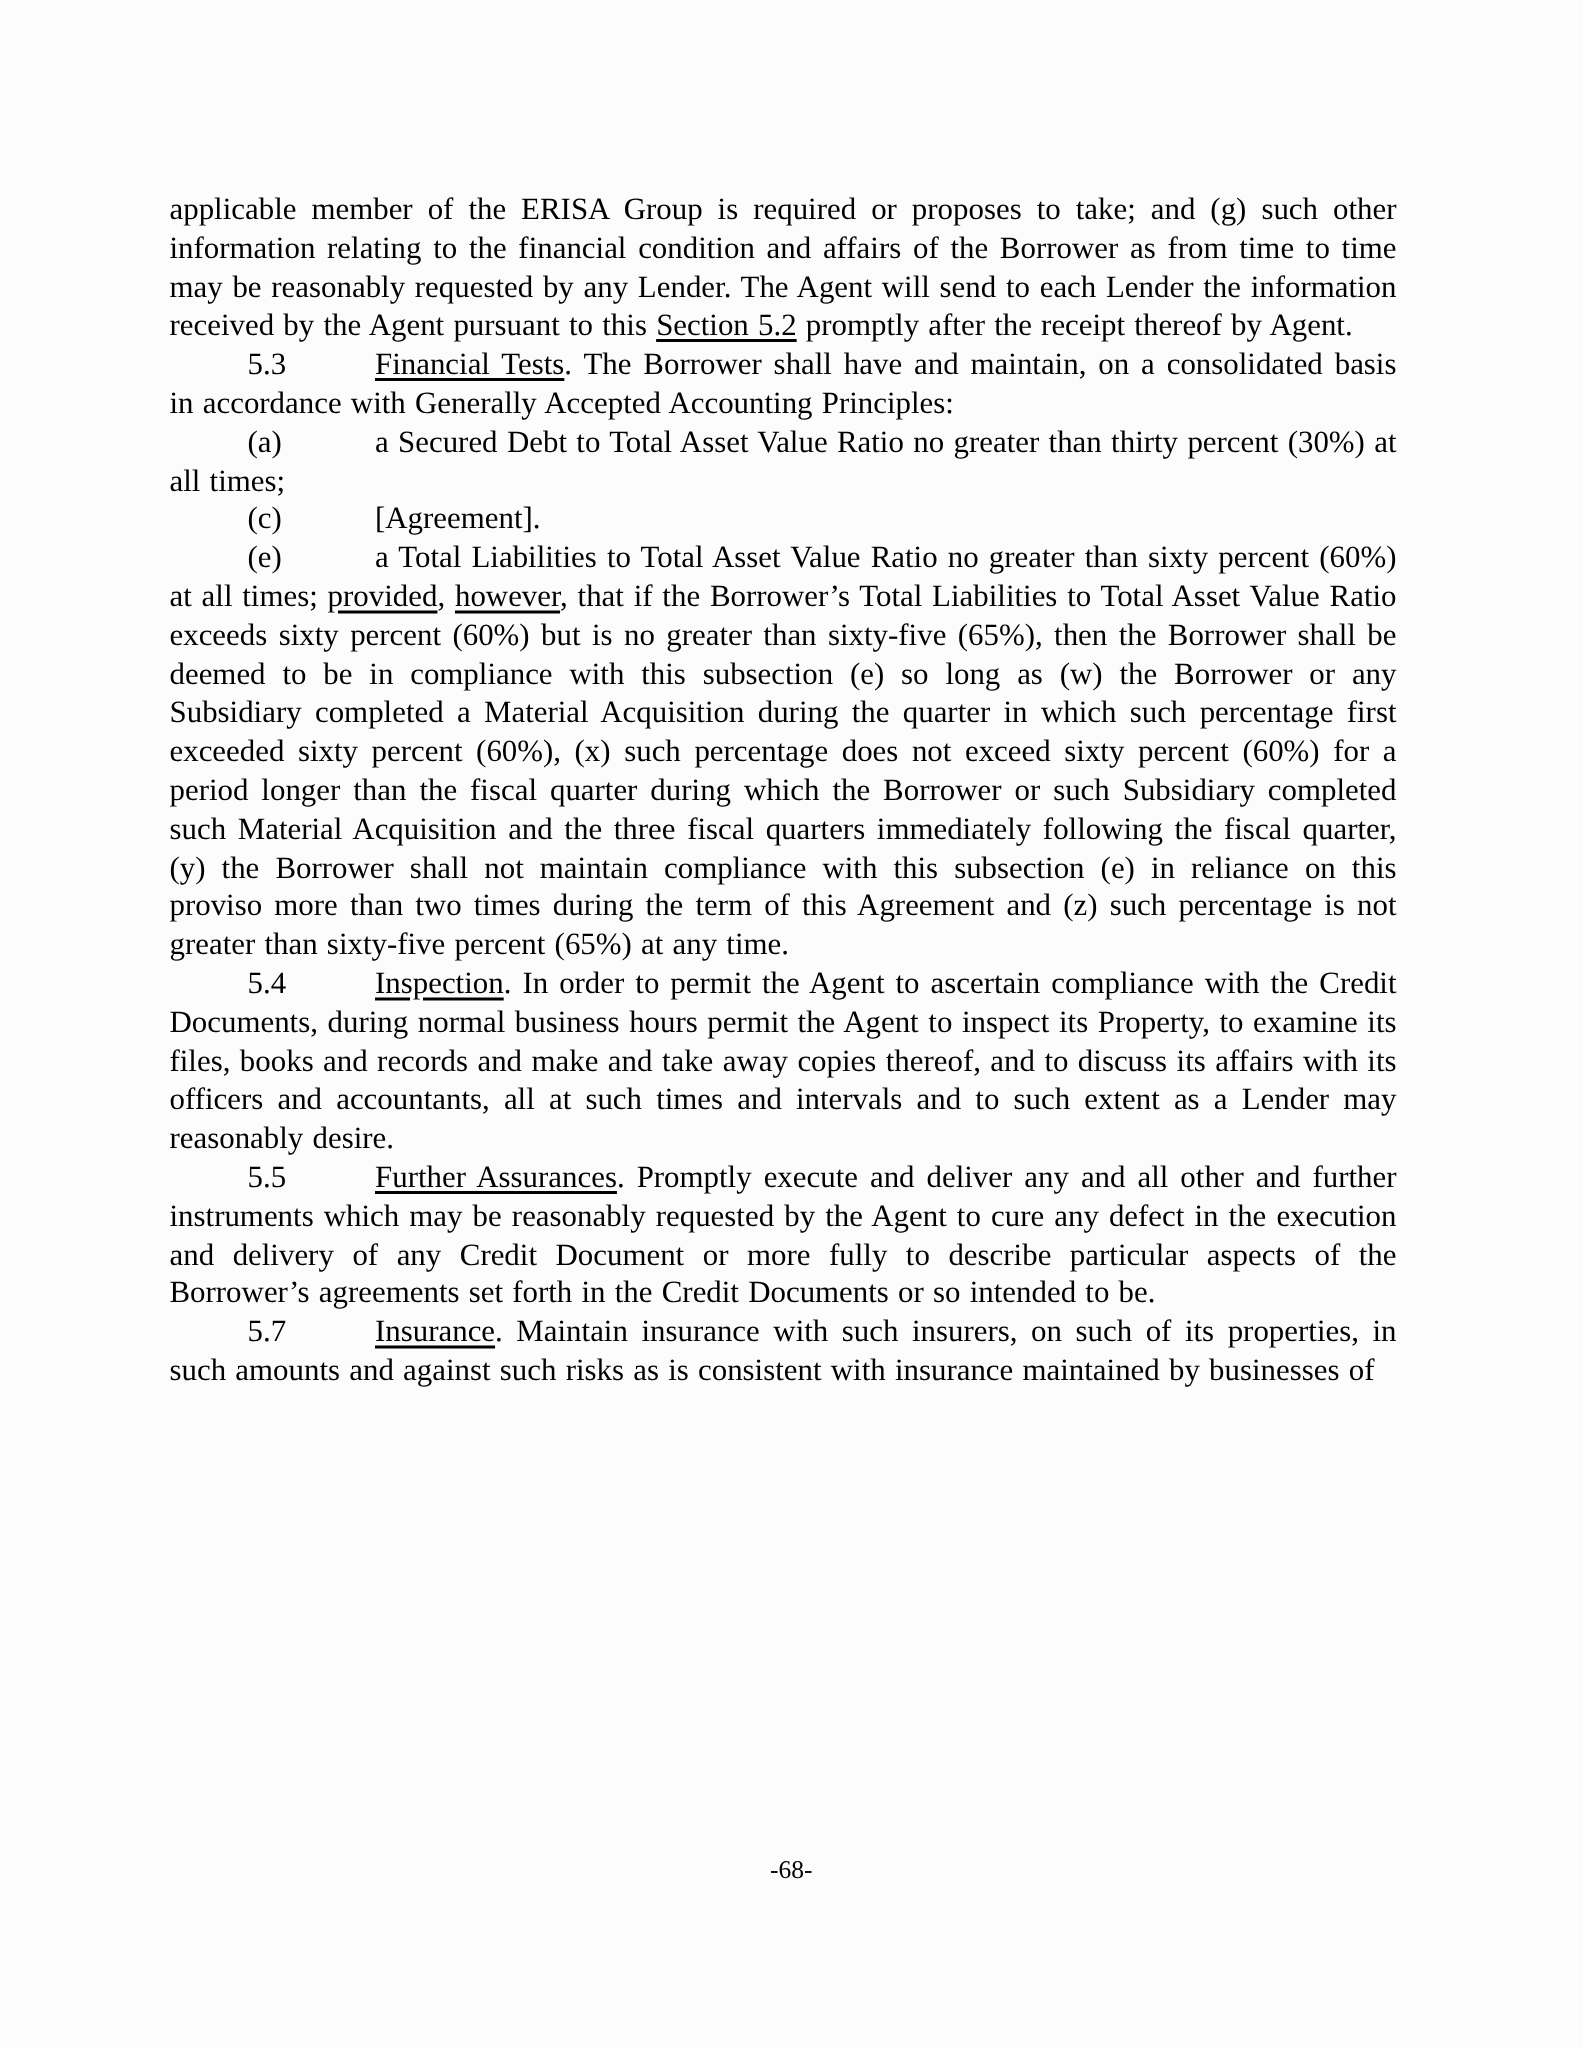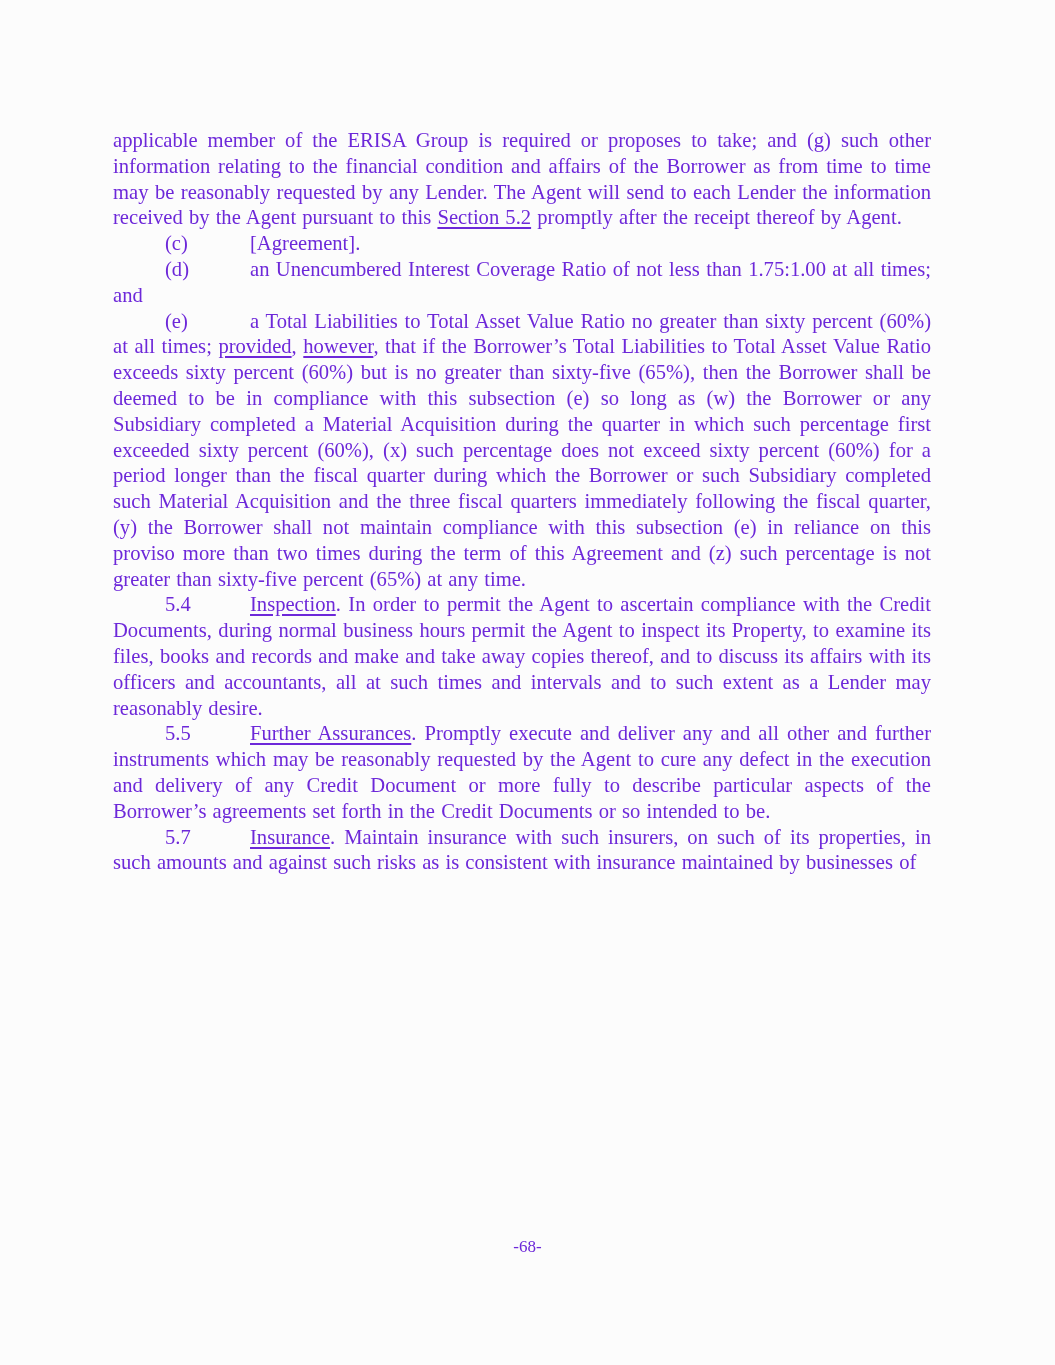--- a/index.html
+++ b/index.html
@@ -7,21 +7,21 @@
     padding: 0;
     background: #fcfcfc;
   }
   .page {
     position: relative;
     width: 1055px;
     height: 1365px;
     background: #fcfcfc;
     overflow: hidden;
     font-family: "Liberation Serif", "DejaVu Serif", serif;
-    color: #6d28d9;
+    color: #000000;
   }
   .content {
     position: absolute;
     left: 113px;
     top: 128px;
     width: 818px;
   }
   p.para {
     font-size: 20.6px;
     line-height: 25.8px;
@@ -60,26 +60,27 @@
   }
 </style>
 </head>
 <body>
 
 <div class="page">
   <div class="content">
 
     <p class="para mb24"><span>applicable member of the ERISA Group is required or proposes to take; and (g) such other information relating to the financial condition and affairs of the Borrower as from time to time may be reasonably requested by any Lender.  The Agent will send to each Lender the information received by the Agent pursuant to this </span><span class="u">Section 5.2</span><span> promptly after the receipt thereof by Agent.</span></p>
 
+    <p class="para indent mb14"><span class="label">5.3</span><span class="u">Financial Tests</span><span>.  The Borrower shall have and maintain, on a consolidated basis in accordance with Generally Accepted Accounting Principles:</span></p>
 
+    <p class="para indent mb26"><span class="label">(a)</span><span>a Secured Debt to Total Asset Value Ratio no greater than thirty percent (30%) at all times;</span></p>
 
 
     <p class="para indent mb18"><span class="label">(c)</span><span>[Agreement].</span></p>
 
-    <p class="para indent mb22"><span class="label">(d)</span><span>an Unencumbered Interest Coverage Ratio of not less than 1.75:1.00 at all times; and</span></p>
 
     <p class="para indent mb21"><span class="label">(e)</span><span>a Total Liabilities to Total Asset Value Ratio no greater than sixty percent (60%) at all times; </span><span class="u">provided</span><span>, </span><span class="u">however</span><span>, that if the Borrower’s Total Liabilities to Total Asset Value Ratio exceeds sixty percent (60%) but is no greater than sixty-five (65%), then the Borrower shall be deemed to be in compliance with this subsection (e) so long as (w) the Borrower or any Subsidiary completed a Material Acquisition during the quarter in which such percentage first exceeded sixty percent (60%), (x) such percentage does not exceed sixty percent (60%) for a period longer than the fiscal quarter during which the Borrower or such Subsidiary completed such Material Acquisition and the three fiscal quarters immediately following the fiscal quarter, (y) the Borrower shall not maintain compliance with this subsection (e) in reliance on this proviso more than two times during the term of this Agreement and (z) such percentage is not greater than sixty-five percent (65%) at any time.</span></p>
 
     <p class="para indent mb11"><span class="label">5.4</span><span class="u">Inspection</span><span>.  In order to permit the Agent to ascertain compliance with the Credit Documents, during normal business hours permit the Agent to inspect its Property, to examine its files, books and records and make and take away copies thereof, and to discuss its affairs with its officers and accountants, all at such times and intervals and to such extent as a Lender may reasonably desire.</span></p>
 
     <p class="para indent mb16"><span class="label">5.5</span><span class="u">Further Assurances</span><span>.  Promptly execute and deliver any and all other and further instruments which may be reasonably requested by the Agent to cure any defect in the execution and delivery of any Credit Document or more fully to describe particular aspects of the Borrower’s agreements set forth in the Credit Documents or so intended to be.</span></p>
 
 
     <p class="para indent"><span class="label">5.7</span><span class="u">Insurance</span><span>.  Maintain insurance with such insurers, on such of its properties, in such amounts and against such risks as is consistent with insurance maintained by businesses of</span></p>
 

